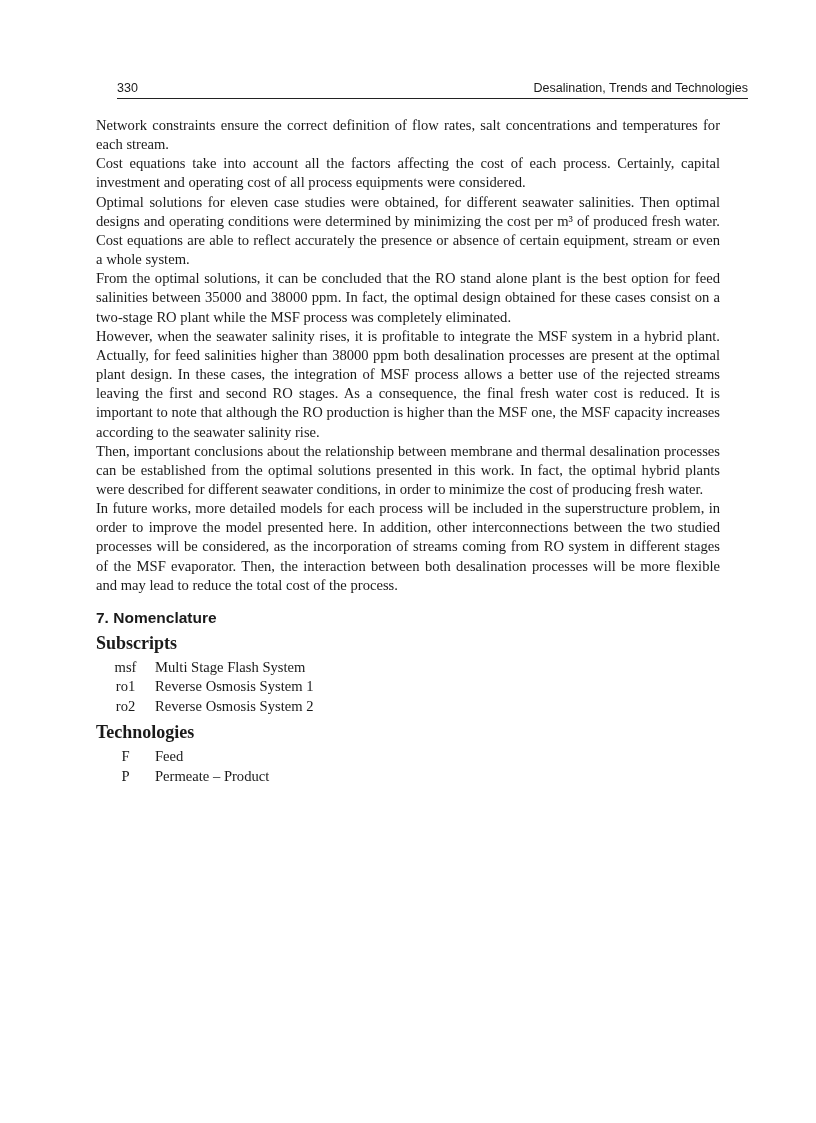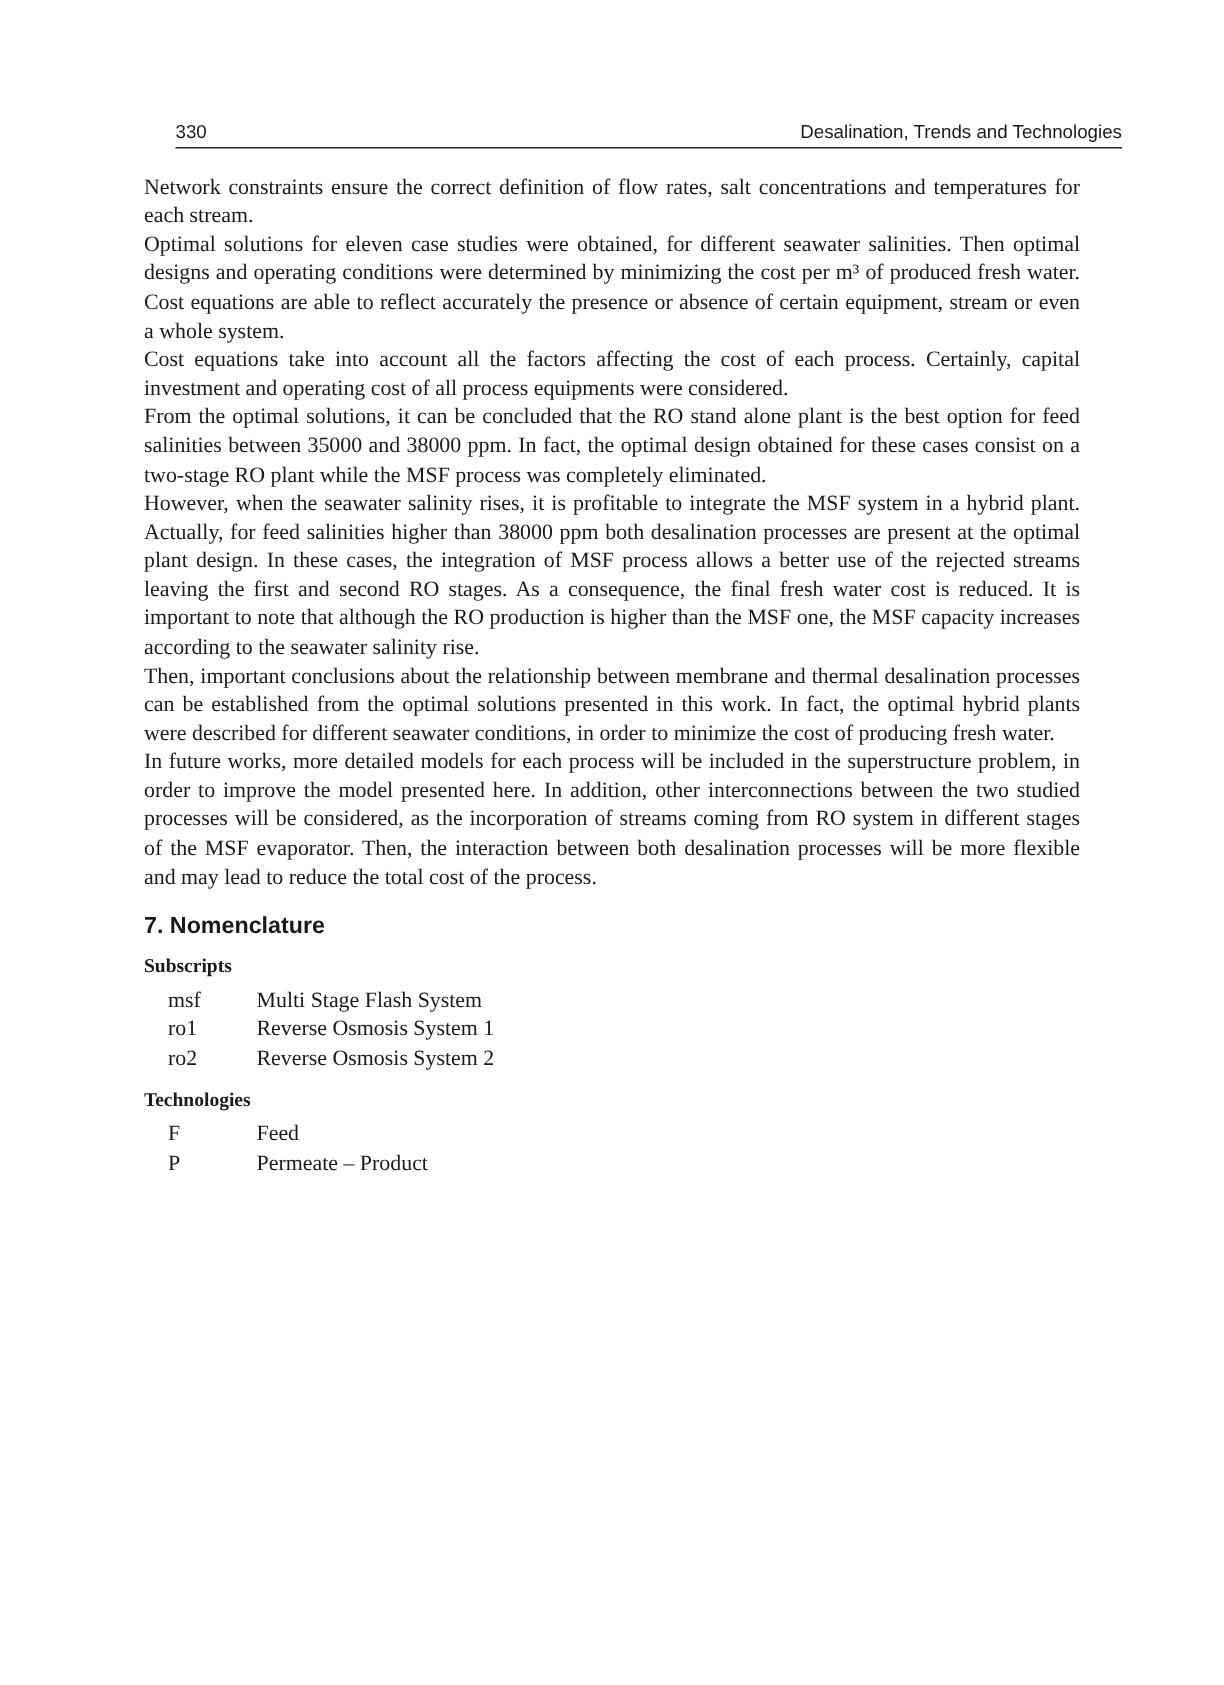--- a/index.html
+++ b/index.html
@@ -19,39 +19,39 @@
   .content p { margin: 0; }
   h2 {
     font-family: "Liberation Sans", sans-serif; font-weight: bold; font-size: 15.5px;
     margin: 0; line-height: 20px;
   }
   .sec6 { margin-top: 14px; }
   .sec6 h2 { margin-bottom: 8px; }
   .sec7 { margin-top: 13px; }
   .sec7 h2 { margin-bottom: 6px; }
   h3 {
-    font-family: "Liberation Serif", serif; font-weight: bold; font-size: 13px;
+    font-family: "Liberation Serif", serif; font-weight: bold; font-size: 18px;
     margin: 0 0 5px 0; line-height: 19px;
   }
-  .nom { display: flex; line-height: 19.5px; text-align: left; margin-left: 16px; }
+  .nom { display: flex; line-height: 19.5px; text-align: center; }
   .nom .sym { width: 59px; }
   .grp2 { margin-top: 7px; }
 </style>
 </head>
 <body>
 
 <div class="header">
   <span class="pn">330</span>
   <span class="rt">Desalination, Trends and Technologies</span>
 </div>
 
 <div class="content">
   <p>Network constraints ensure the correct definition of flow rates, salt concentrations and temperatures for each stream.</p>
+  <p>Cost equations take into account all the factors affecting the cost of each process. Certainly, capital investment and operating cost of all process equipments were considered.</p>
   <p>Optimal solutions for eleven case studies were obtained, for different seawater salinities. Then optimal designs and operating conditions were determined by minimizing the cost per m³ of produced fresh water. Cost equations are able to reflect accurately the presence or absence of certain equipment, stream or even a whole system.</p>
-  <p>Cost equations take into account all the factors affecting the cost of each process. Certainly, capital investment and operating cost of all process equipments were considered.</p>
   <p>From the optimal solutions, it can be concluded that the RO stand alone plant is the best option for feed salinities between 35000 and 38000 ppm. In fact, the optimal design obtained for these cases consist on a two-stage RO plant while the MSF process was completely eliminated.</p>
   <p>However, when the seawater salinity rises, it is profitable to integrate the MSF system in a hybrid plant. Actually, for feed salinities higher than 38000 ppm both desalination processes are present at the optimal plant design. In these cases, the integration of MSF process allows a better use of the rejected streams leaving the first and second RO stages. As a consequence, the final fresh water cost is reduced. It is important to note that although the RO production is higher than the MSF one, the MSF capacity increases according to the seawater salinity rise.</p>
   <p>Then, important conclusions about the relationship between membrane and thermal desalination processes can be established from the optimal solutions presented in this work. In fact, the optimal hybrid plants were described for different seawater conditions, in order to minimize the cost of producing fresh water.</p>
   <p>In future works, more detailed models for each process will be included in the superstructure problem, in order to improve the model presented here. In addition, other interconnections between the two studied processes will be considered, as the incorporation of streams coming from RO system in different stages of the MSF evaporator. Then, the interaction between both desalination processes will be more flexible and may lead to reduce the total cost of the process.</p>
 
 
   <div class="sec7">
     <h2>7. Nomenclature</h2>
     <h3>Subscripts</h3>
     <div class="nom">

